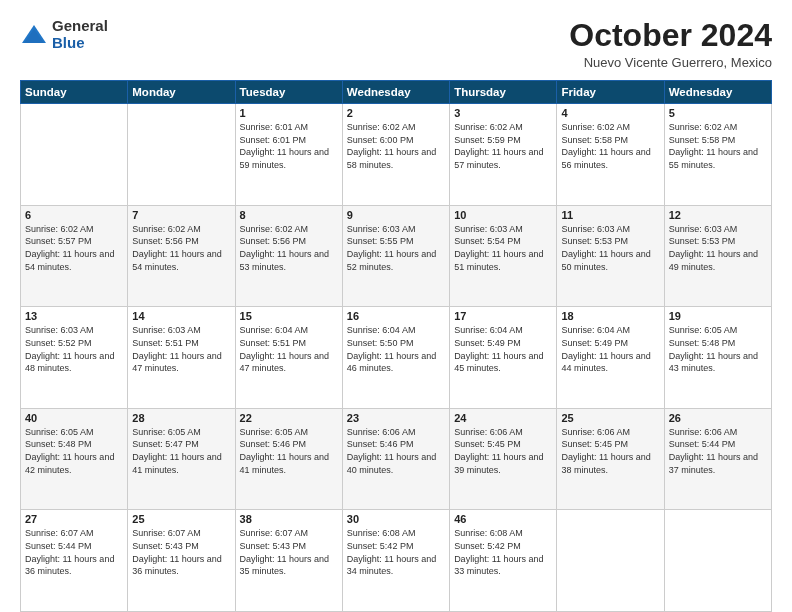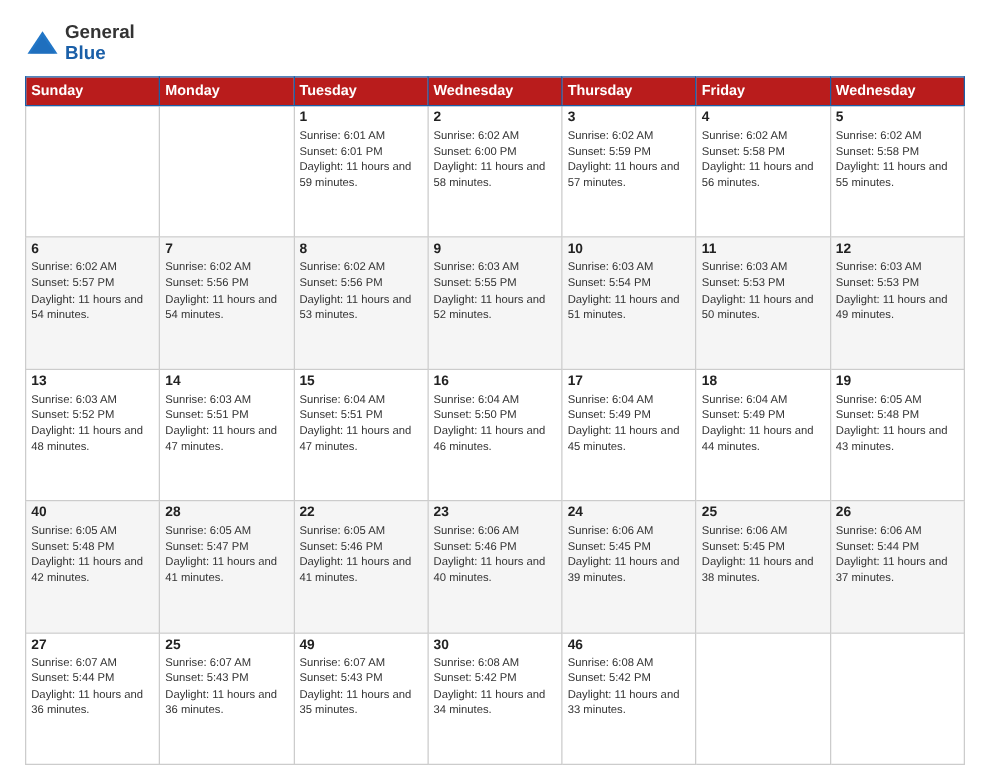--- a/index.html
+++ b/index.html
@@ -62,21 +62,21 @@
       margin-top: 2px;
     }
     .calendar {
       flex: 1;
       border: 1px solid #ccc;
       border-collapse: collapse;
       width: 100%;
       table-layout: fixed;
     }
     .calendar thead tr th {
-      background: #b91c1c;
+      background: #0c4a6e;
       color: #fff;
       font-size: 11.5px;
       font-weight: bold;
       padding: 5px 4px;
       border: 1px solid #1a5fa8;
       text-align: left;
     }
     .calendar tbody tr td {
       border: 1px solid #ccc;
       vertical-align: top;
@@ -113,20 +113,24 @@
     <div class="logo">
       <svg class="logo-icon" viewBox="0 0 28 28">
         <polygon points="14,4 26,22 2,22" fill="#2176c7"></polygon>
         <polygon points="14,8 24,22 4,22" fill="#1a5fa8" opacity="0.3"></polygon>
       </svg>
       <div class="logo-text">
         <span class="logo-general">General</span>
         <span class="logo-blue">Blue</span>
       </div>
     </div>
+    <div class="title-block">
+      <div class="month-title">October 2024</div>
+      <div class="subtitle">Nuevo Vicente Guerrero, Mexico</div>
+    </div>
   </div>
 
   <table class="calendar">
     <thead>
       <tr>
 
       <th>Sunday</th>
           <th>Monday</th>
           <th>Tuesday</th>
           <th>Wednesday</th>
@@ -253,21 +257,21 @@
         <tr>
           <td>
             <span class="day-number">27</span>
             <div class="day-info">Sunrise: 6:07 AM<br>Sunset: 5:44 PM<br>Daylight: 11 hours and 36 minutes.</div>
           </td>
           <td>
             <span class="day-number">25</span>
             <div class="day-info">Sunrise: 6:07 AM<br>Sunset: 5:43 PM<br>Daylight: 11 hours and 36 minutes.</div>
           </td>
           <td>
-            <span class="day-number">49</span>
+            <span class="day-number">38</span>
             <div class="day-info">Sunrise: 6:07 AM<br>Sunset: 5:43 PM<br>Daylight: 11 hours and 35 minutes.</div>
           </td>
           <td>
             <span class="day-number">30</span>
             <div class="day-info">Sunrise: 6:08 AM<br>Sunset: 5:42 PM<br>Daylight: 11 hours and 34 minutes.</div>
           </td>
           <td>
             <span class="day-number">46</span>
             <div class="day-info">Sunrise: 6:08 AM<br>Sunset: 5:42 PM<br>Daylight: 11 hours and 33 minutes.</div>
           </td>

